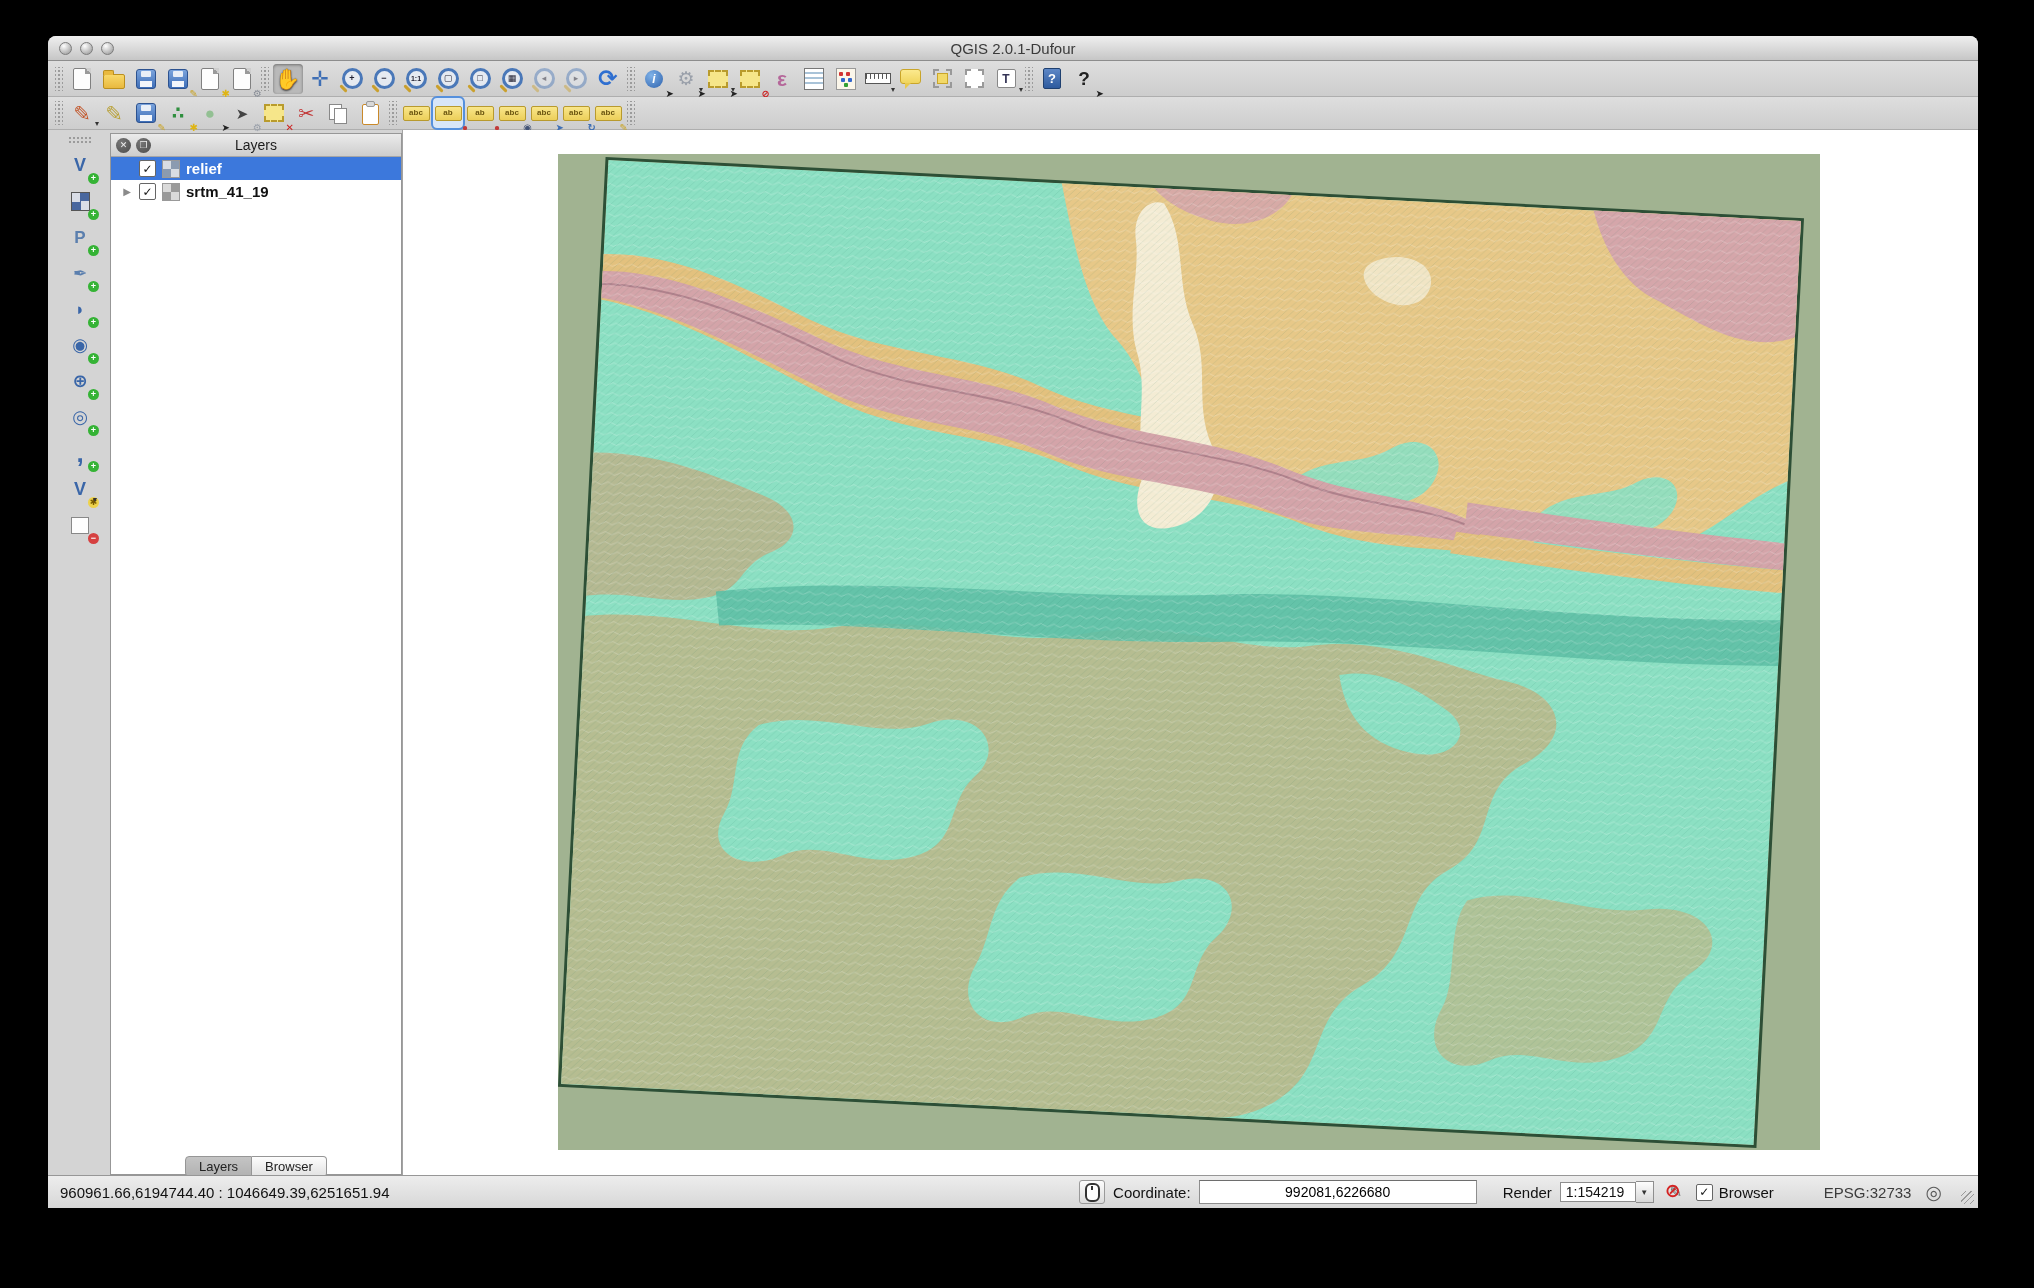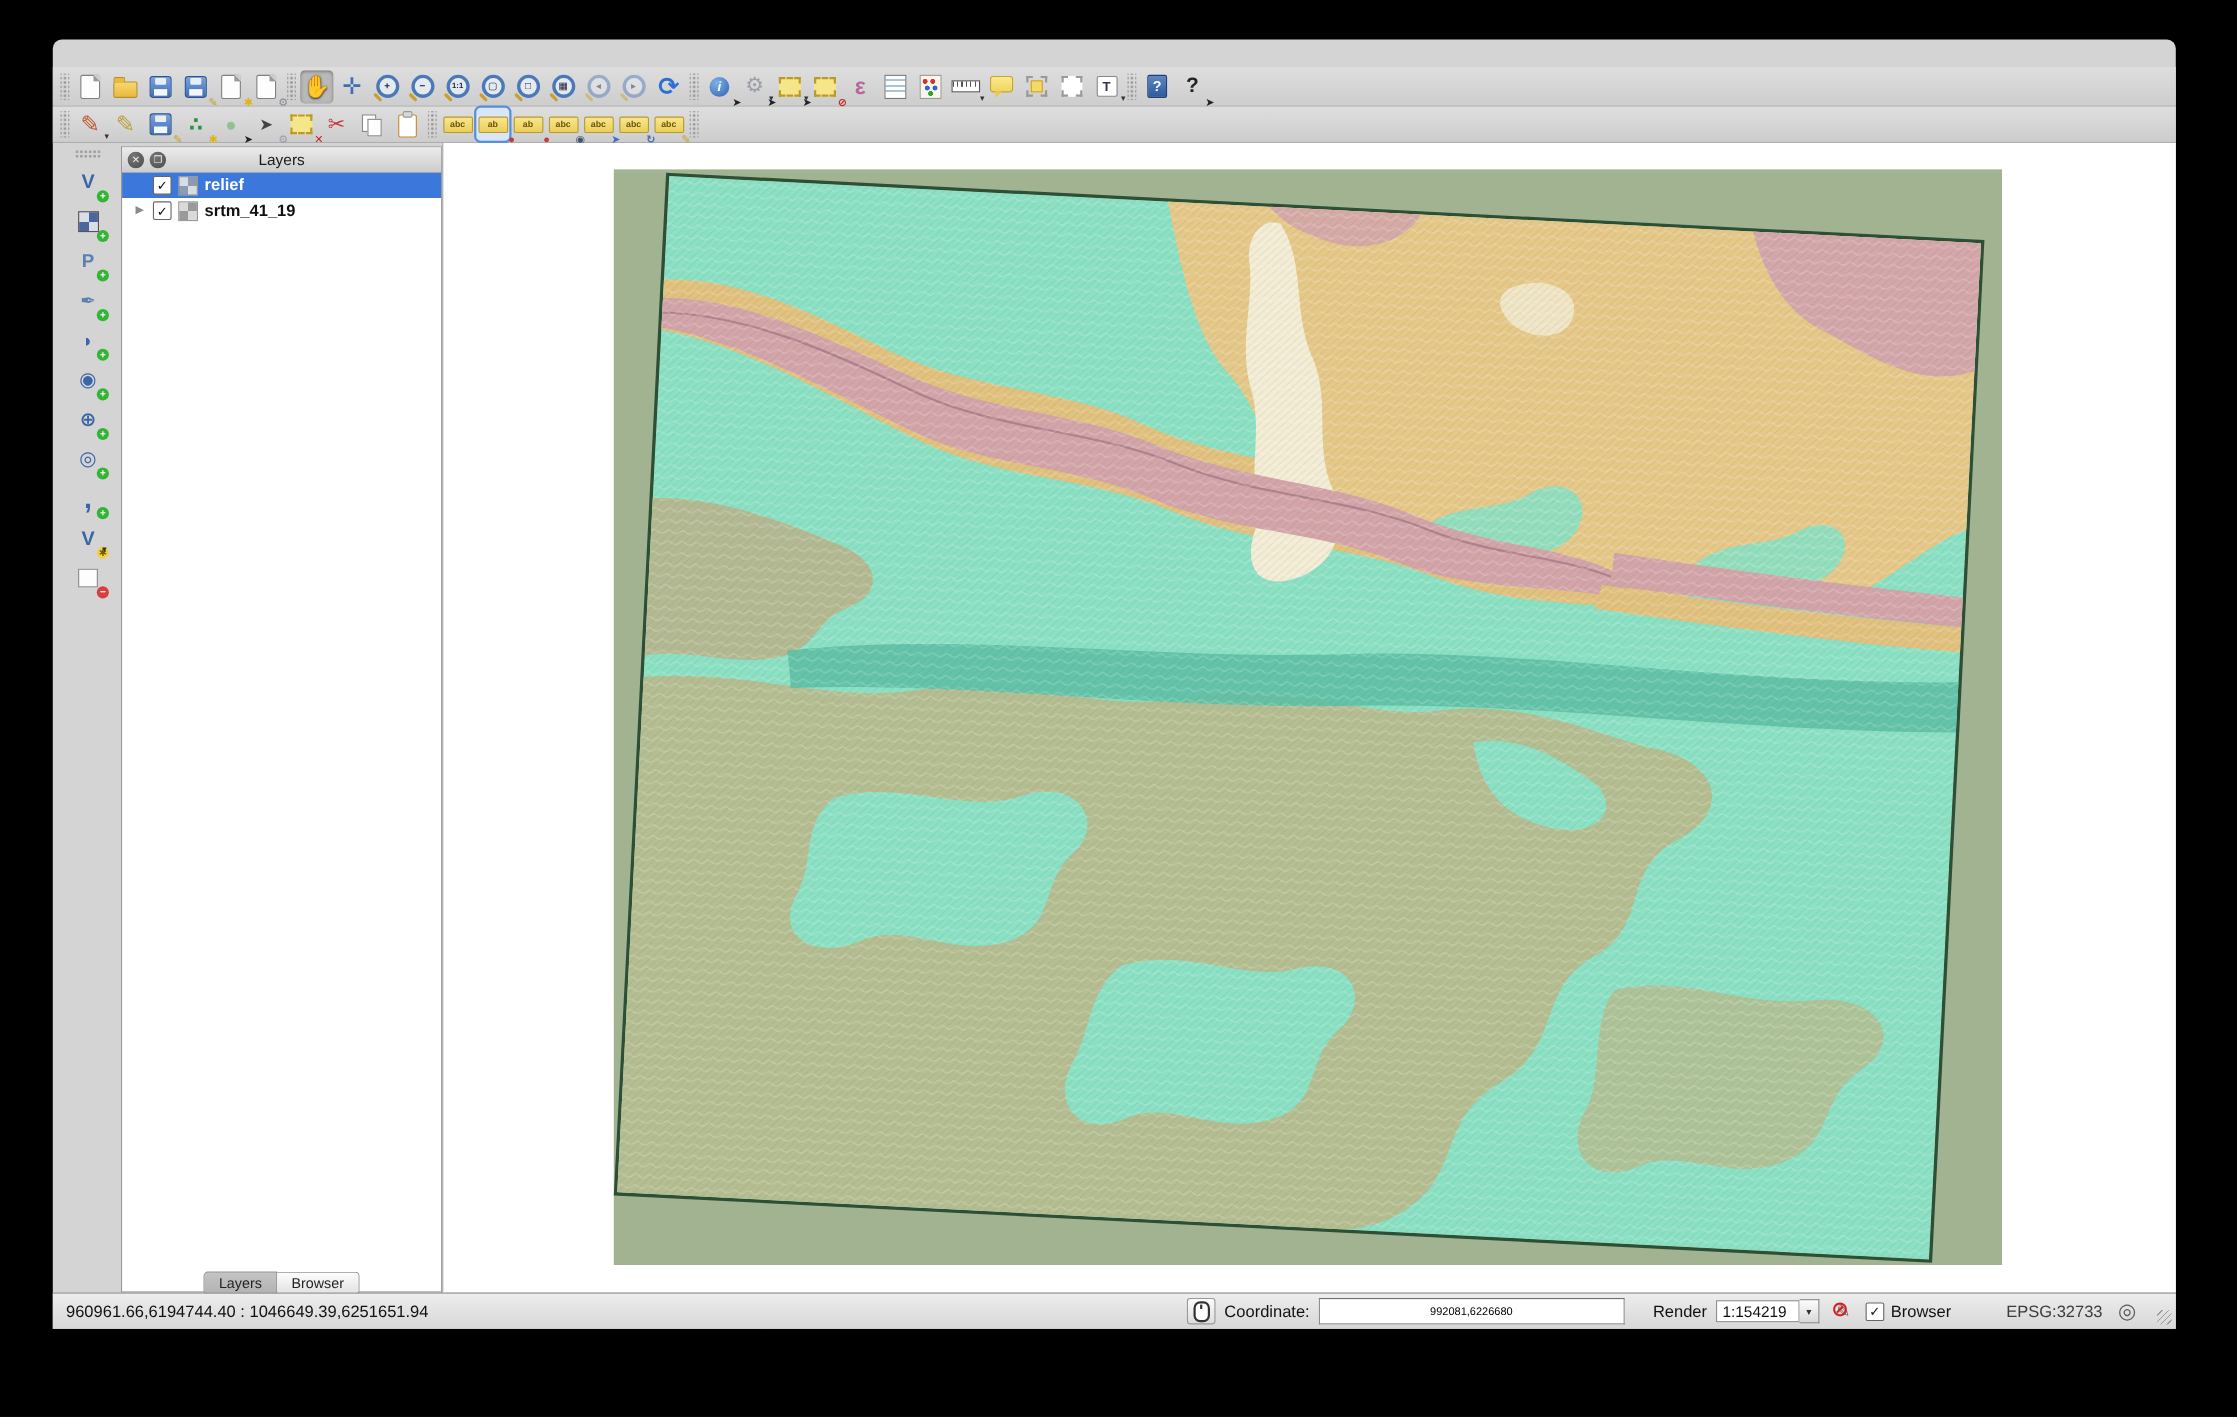--- a/index.html
+++ b/index.html
@@ -127,21 +127,21 @@
              background:linear-gradient(#ededed,#d7d7d7);border-top:1px solid #979797;
              display:flex;align-items:center;font-size:15px;color:#111;padding:0 10px;}
   .extent{margin-left:2px;white-space:nowrap;}
   .sb-spacer{flex:1;}
   .sb-btn{width:24px;height:22px;border:1px solid #9a9a9a;border-radius:3px;background:linear-gradient(#fdfdfd,#dcdcdc);
           display:flex;align-items:center;justify-content:center;margin-right:8px;}
   .mouse-ic{width:11px;height:15px;border:2px solid #333;border-radius:6px;background:#fff;position:relative;}
   .mouse-ic::before{content:"";position:absolute;left:50%;top:1px;width:2px;height:4px;background:#333;transform:translateX(-50%);}
   .coord-label{margin-right:8px;}
   .coord-input{width:272px;height:20px;background:#fff;border:1px solid #8e8e8e;border-top-color:#6e6e6e;
-               text-align:center;font-size:10px;font-family:"Liberation Sans",sans-serif;margin-right:26px;}
+               text-align:center;font-size:14px;font-family:"Liberation Sans",sans-serif;margin-right:26px;}
   .scale-label{margin-right:8px;}
   .combo{display:flex;align-items:center;margin-right:10px;}
   .combo-text{width:76px;height:20px;background:#fff;border:1px solid #8e8e8e;font-size:14px;
               display:flex;align-items:center;padding-left:5px;box-sizing:border-box;}
   .combo-btn{width:17px;height:20px;border:1px solid #8e8e8e;border-left:none;background:linear-gradient(#fdfdfd,#d8d8d8);
              font-size:8px;display:flex;align-items:center;justify-content:center;color:#333;}
   .stoprender{position:relative;width:24px;height:24px;margin-right:8px;display:flex;align-items:center;justify-content:center;}
   .stoprender .pen{font-size:15px;color:#666;}
   .stoprender .no{position:absolute;left:1px;top:-1px;font-size:19px;color:#d42222;font-weight:bold;}
   .render-label{margin:0 10px 0 6px;}
@@ -149,20 +149,28 @@
   .crs-ic{font-size:19px;color:#5a5a5a;margin-right:26px;}
   .grip{position:absolute;right:4px;bottom:4px;width:13px;height:13px;
         background:repeating-linear-gradient(135deg,transparent 0 3px,#9a9a9a 3px 4px);}
 </style>
 </head>
 <body>
 
 <div id="screen">
   <div class="window">
 
+    <div class="titlebar">
+      <div class="traffic">
+        <span class="light"></span>
+        <span class="light"></span>
+        <span class="light"></span>
+      </div>
+      <span class="title">QGIS 2.0.1-Dufour</span>
+    </div>
 
     <div class="toolbar-row" id="toolbar1">
         <span class="sep"></span>
         <span class="tool">
           <span class="ic ic-page"></span>
         </span>
         <span class="tool">
           <span class="ic ic-folder"></span>
         </span>
         <span class="tool">

